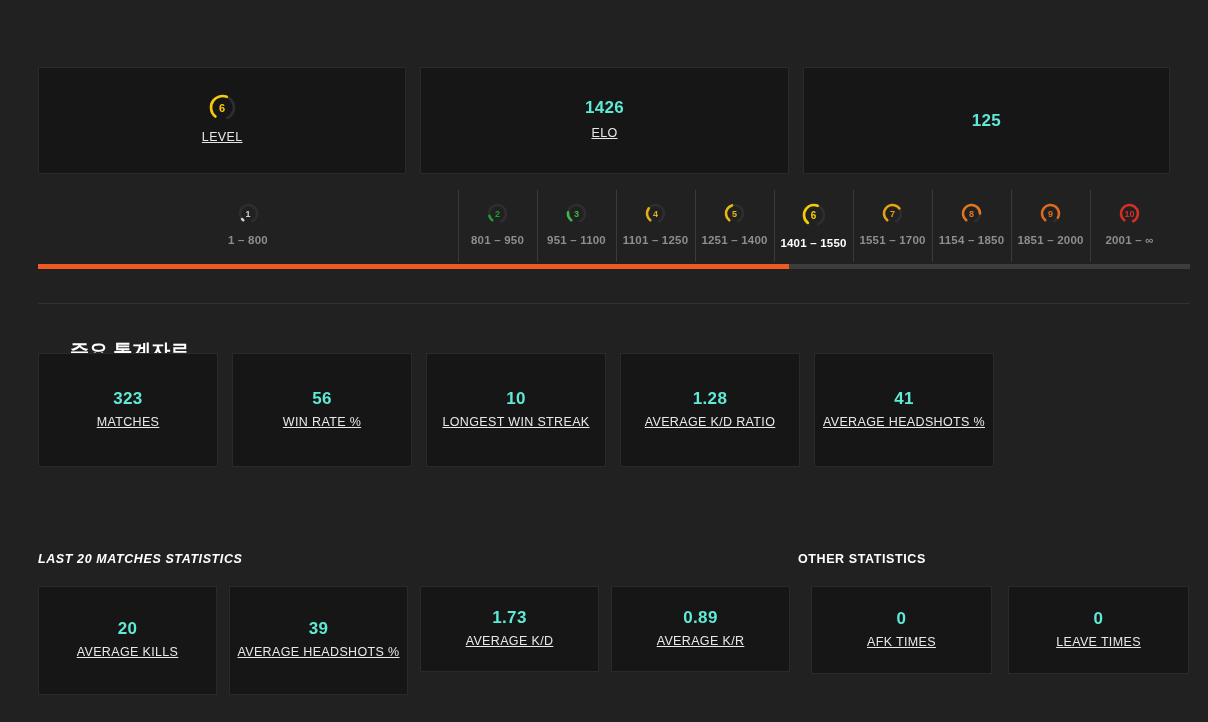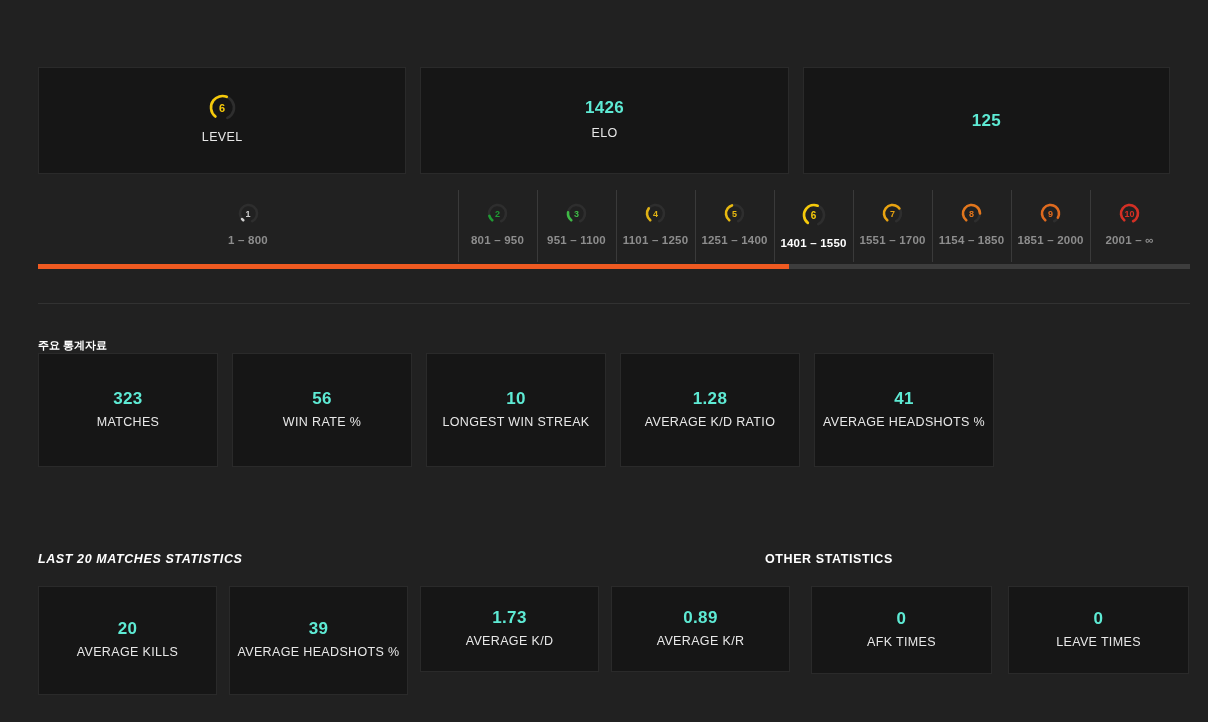--- a/index.html
+++ b/index.html
@@ -23,22 +23,23 @@
   
   .section-title {
     font-size: 12.5px;
     font-weight: bold;
     letter-spacing: 0.6px;
     color: #ffffff;
     text-transform: uppercase;
   }
   .section-title.ko {
     text-transform: none;
-    font-size: 11px;
+    font-size: 19px;
     letter-spacing: 0px;
+    margin-left: 32px;
   }
 
   
   .card {
     background: #161616;
     border: 1px solid #2a2a2a;
     display: flex;
     flex-direction: column;
     align-items: center;
     justify-content: center;
@@ -51,20 +52,21 @@
     line-height: 1.25;
   }
   .card-value.green { color: #32b341; letter-spacing: 1px; }
   .card-label {
     font-size: 12.5px;
     color: #e8e8e8;
     text-transform: uppercase;
     letter-spacing: 0.35px;
     line-height: 1.55;
     margin-top: 4px;
+    text-decoration: underline;
   }
 
   
   #level-progress-title { position: absolute; left: 38px; top: 36px; margin-top: 40px; }
 
   .top-cards {
     position: absolute;
     left: 38px;
     top: 67px;
     width: 1132px;
@@ -155,21 +157,21 @@
     left: 38px;
     top: 353px;
     width: 1152px;
     display: flex;
     gap: 14px;
   }
   .key-stats .card { width: 180px; height: 114px; }
 
   
   #last20-title { position: absolute; left: 38px; top: 552px; font-style: italic; }
-  #other-title  { position: absolute; left: 765px; top: 552px; }
+  #other-title  { position: absolute; left: 798px; top: 552px; }
 
   .last20 {
     position: absolute;
     left: 38px;
     top: 586px;
     width: 760px;
     display: flex;
     gap: 12px;
     align-items: flex-start;
   }

